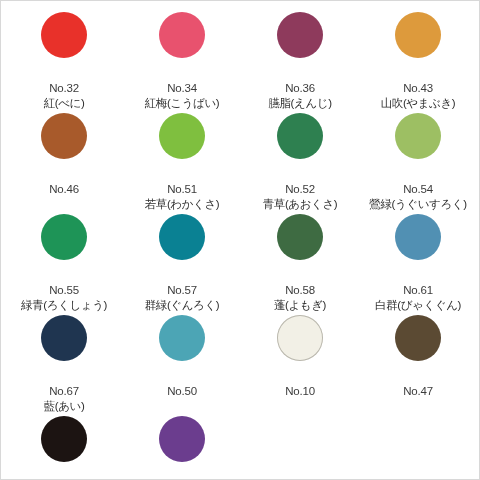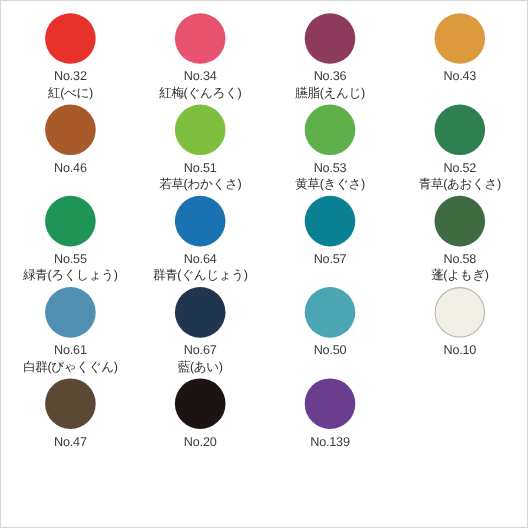--- a/index.html
+++ b/index.html
@@ -44,21 +44,21 @@
     width: 46px;
     height: 46px;
     border-radius: 50%;
     background: #cccccc;
     flex: 0 0 auto;
   }
   .swatch-dot.outlined {
     box-shadow: inset 0 0 0 1px #b9b7ad;
   }
   .swatch-code {
-    margin-top: 6px;
+    margin-top: 24px;
     font-size: 11.5px;
     line-height: 13px;
     color: #3b3b3b;
     letter-spacing: -0.2px;
     white-space: nowrap;
   }
   .swatch-name {
     margin-top: 1px;
     font-size: 11.5px;
     line-height: 14px;
@@ -73,63 +73,60 @@
 <div id="chart-frame">
   <div id="swatch-grid">
       <div class="swatch-cell">
         <div class="swatch-dot" style="background: rgb(232, 49, 42);"></div>
         <div class="swatch-code">No.32</div>
         <div class="swatch-name">紅(べに)</div>
       </div>
       <div class="swatch-cell">
         <div class="swatch-dot" style="background: rgb(232, 82, 110);"></div>
         <div class="swatch-code">No.34</div>
-        <div class="swatch-name">紅梅(ぐんろく)</div>
+        <div class="swatch-name">紅梅(こうばい)</div>
       </div>
       <div class="swatch-cell">
         <div class="swatch-dot" style="background: rgb(142, 58, 92);"></div>
         <div class="swatch-code">No.36</div>
         <div class="swatch-name">臙脂(えんじ)</div>
       </div>
       <div class="swatch-cell">
         <div class="swatch-dot" style="background: rgb(221, 154, 60);"></div>
         <div class="swatch-code">No.43</div>
+        <div class="swatch-name">山吹(やまぶき)</div>
       </div>
       <div class="swatch-cell">
         <div class="swatch-dot" style="background: rgb(168, 90, 43);"></div>
         <div class="swatch-code">No.46</div>
       </div>
       <div class="swatch-cell">
         <div class="swatch-dot" style="background: rgb(127, 191, 63);"></div>
         <div class="swatch-code">No.51</div>
         <div class="swatch-name">若草(わかくさ)</div>
       </div>
       <div class="swatch-cell">
-        <div class="swatch-dot" style="background: rgb(95, 176, 74);"></div>
-        <div class="swatch-code">No.53</div>
-        <div class="swatch-name">黄草(きぐさ)</div>
-      </div>
-      <div class="swatch-cell">
         <div class="swatch-dot" style="background: rgb(46, 128, 80);"></div>
         <div class="swatch-code">No.52</div>
         <div class="swatch-name">青草(あおくさ)</div>
+      </div>
+      <div class="swatch-cell">
+        <div class="swatch-dot" style="background: rgb(157, 191, 99);"></div>
+        <div class="swatch-code">No.54</div>
+        <div class="swatch-name">鶯緑(うぐいすろく)</div>
       </div>
       <div class="swatch-cell">
         <div class="swatch-dot" style="background: rgb(30, 148, 87);"></div>
         <div class="swatch-code">No.55</div>
         <div class="swatch-name">緑青(ろくしょう)</div>
       </div>
       <div class="swatch-cell">
-        <div class="swatch-dot" style="background: rgb(27, 114, 176);"></div>
-        <div class="swatch-code">No.64</div>
-        <div class="swatch-name">群青(ぐんじょう)</div>
-      </div>
-      <div class="swatch-cell">
         <div class="swatch-dot" style="background: rgb(10, 129, 147);"></div>
         <div class="swatch-code">No.57</div>
+        <div class="swatch-name">群緑(ぐんろく)</div>
       </div>
       <div class="swatch-cell">
         <div class="swatch-dot" style="background: rgb(62, 107, 66);"></div>
         <div class="swatch-code">No.58</div>
         <div class="swatch-name">蓬(よもぎ)</div>
       </div>
       <div class="swatch-cell">
         <div class="swatch-dot" style="background: rgb(81, 144, 179);"></div>
         <div class="swatch-code">No.61</div>
         <div class="swatch-name">白群(びゃくぐん)</div>

